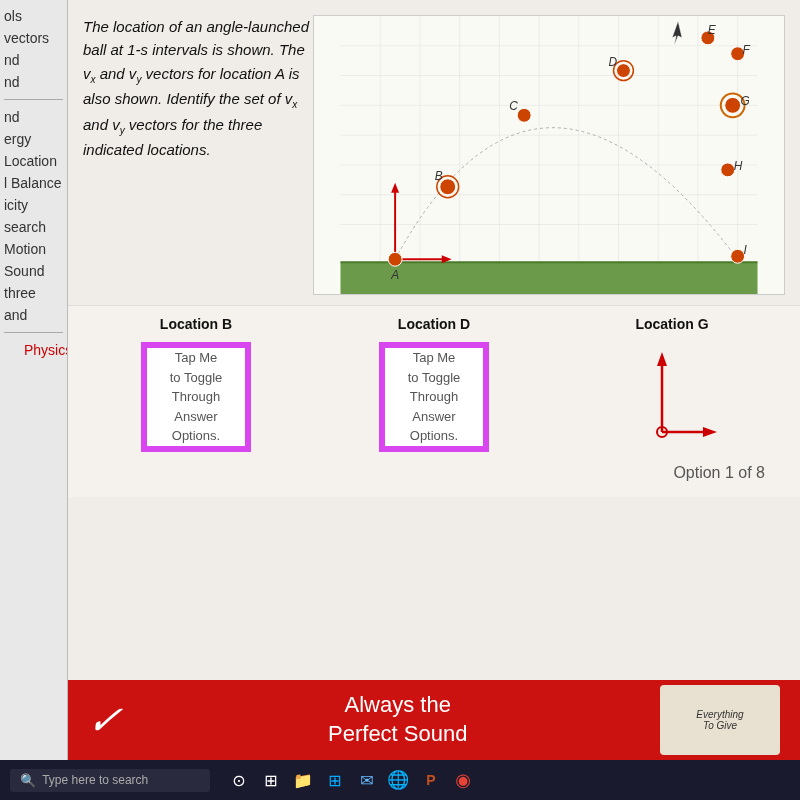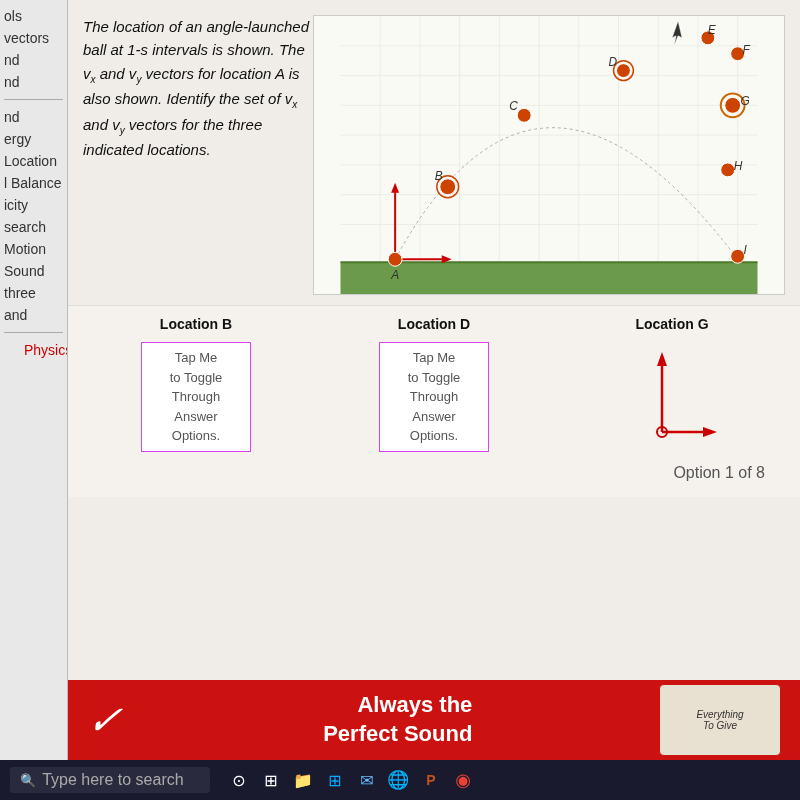--- a/index.html
+++ b/index.html
@@ -121,21 +121,21 @@
     }
     .location-label {
       font-size: 14px;
       font-weight: bold;
       color: #111;
       margin-bottom: 10px;
     }
     .toggle-box {
       width: 110px;
       height: 110px;
-      border: 1px solid #d946ef;
+      border: 6px solid #d946ef;
       background: #fff;
       display: flex;
       align-items: center;
       justify-content: center;
       text-align: center;
       font-size: 13px;
       color: #555;
       cursor: pointer;
       line-height: 1.5;
     }
@@ -174,23 +174,23 @@
     }
     .ad-nike-check {
       color: white;
       font-size: 40px;
       font-style: italic;
       transform: skewX(-10deg);
     }
     .ad-text {
       color: white;
       font-size: 22px;
-      font-weight: bold;
+      font-weight: normal;
       line-height: 1.3;
-      text-align: right;
+      text-align: center;
       margin-left: 14px;
     }
     .ad-card {
       width: 120px;
       height: 70px;
       background: #e8e0d0;
       border-radius: 4px;
       display: flex;
       align-items: center;
       justify-content: center;
@@ -222,21 +222,21 @@
       padding: 4px 10px;
       gap: 6px;
       flex: 0 0 200px;
     }
     .taskbar-search-icon {
       color: #aaa;
       font-size: 13px;
     }
     .taskbar-search-text {
       color: #aaa;
-      font-size: 16px;
+      font-size: 12px;
     }
     .taskbar-icons {
       display: flex;
       align-items: center;
       gap: 10px;
       margin-left: 10px;
     }
     .taskbar-icon {
       width: 22px;
       height: 22px;

